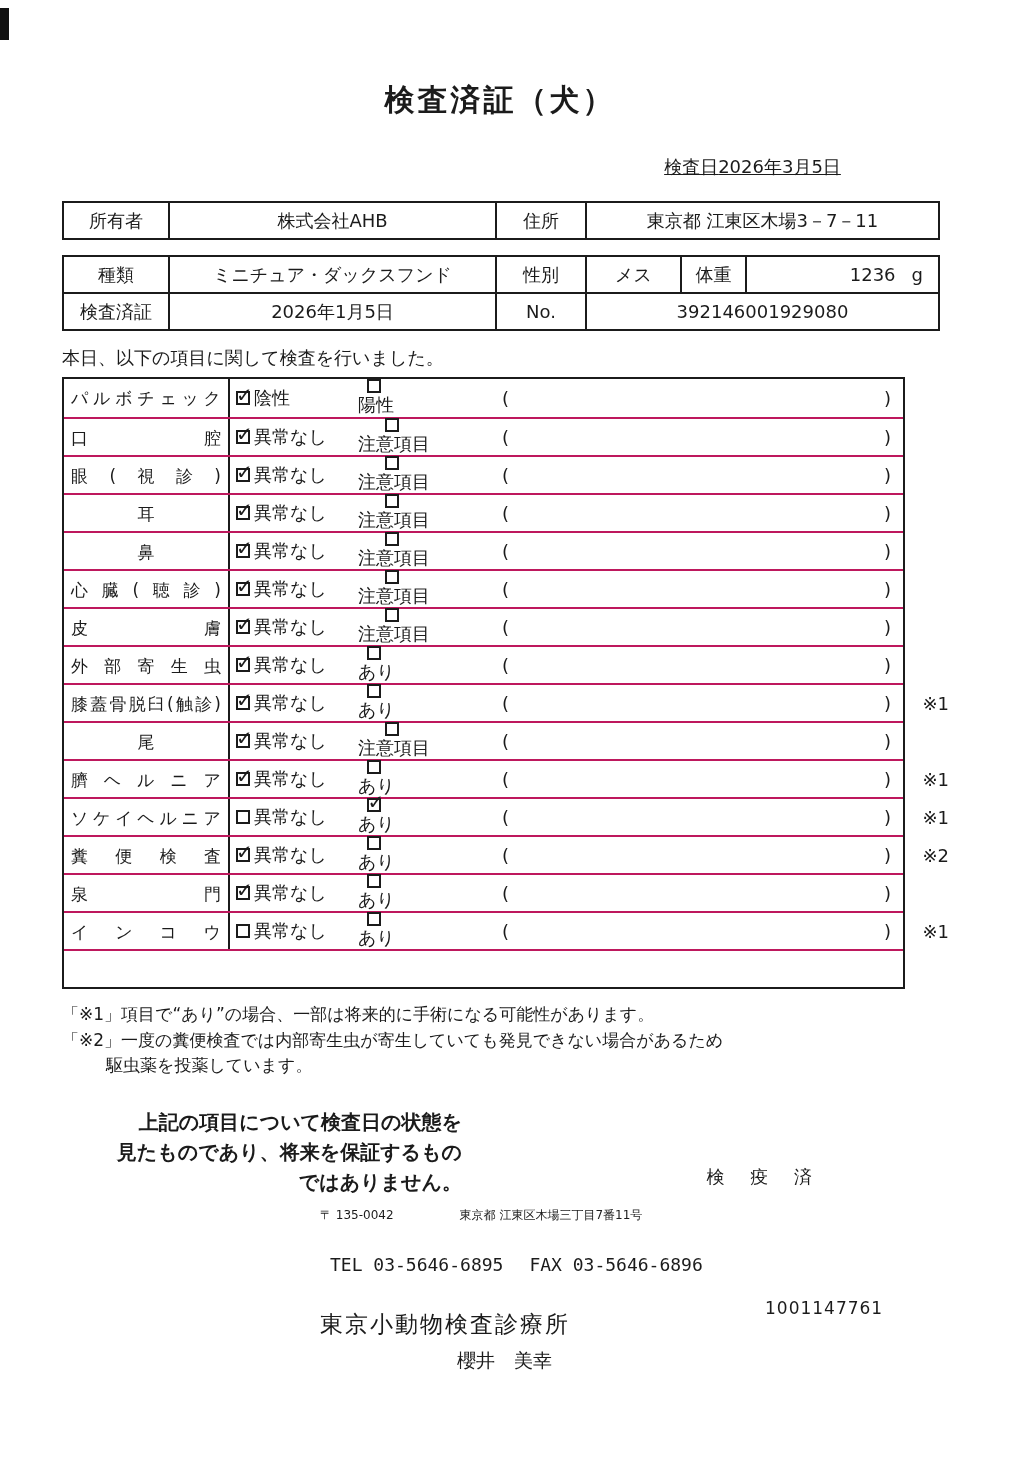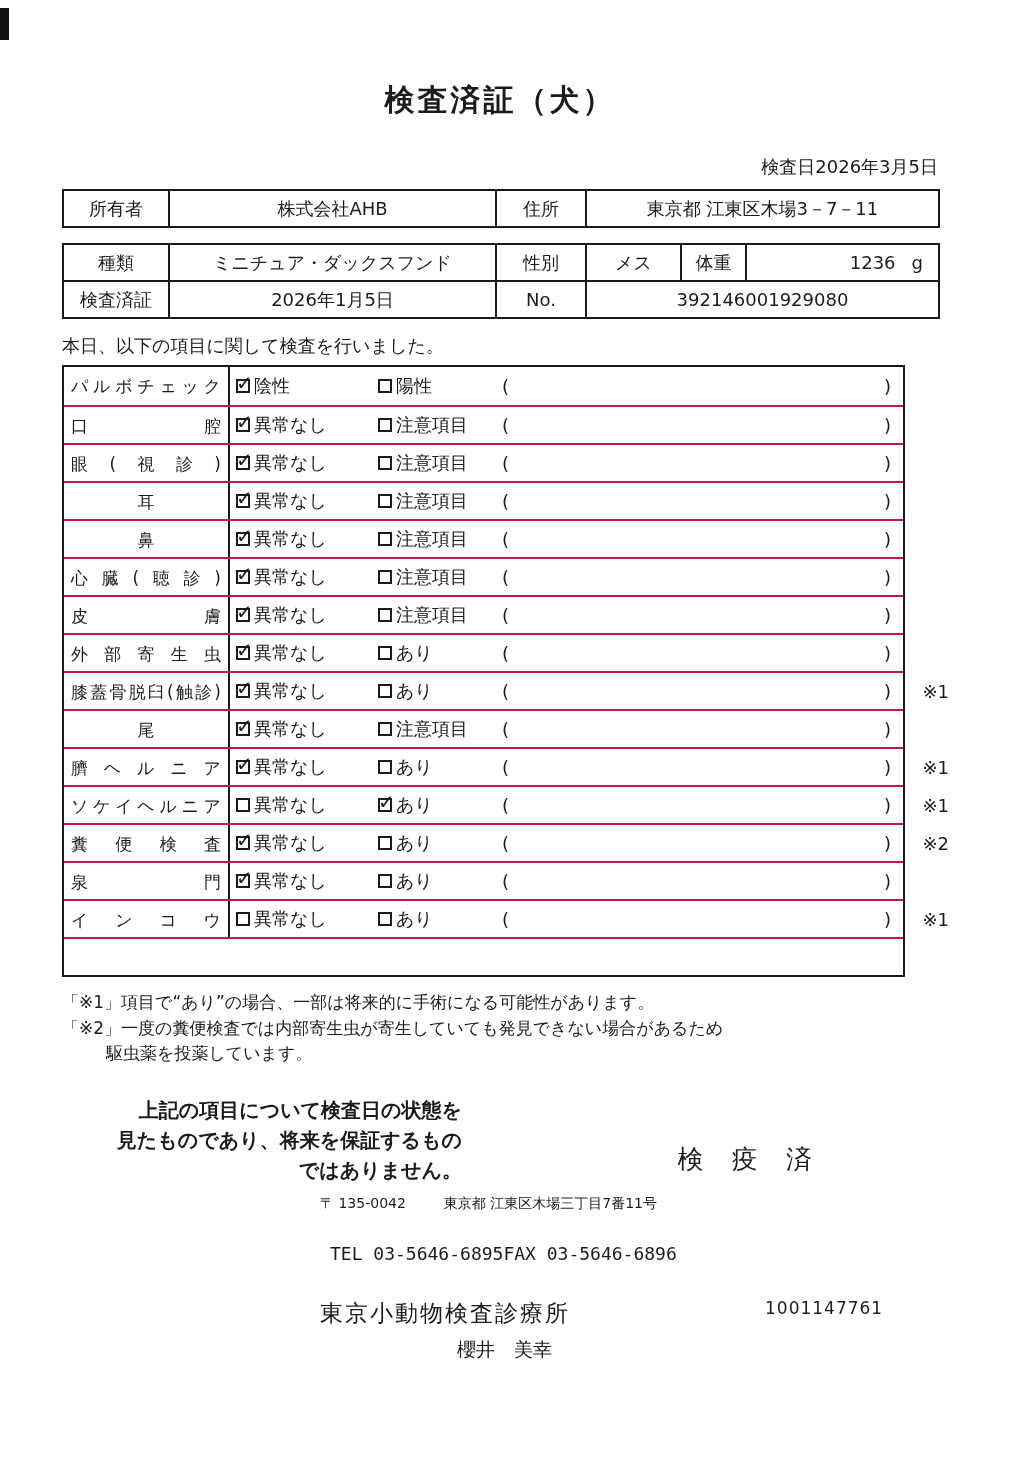--- a/index.html
+++ b/index.html
@@ -10,21 +10,21 @@
     color: #1b1b1b;
     position: relative;
     overflow: hidden;
   }
   .page { position: relative; width: 1010px; height: 1476px; padding: 0 72px 8px 62px; }
 
   .scan-mark { position: absolute; left: 0; top: 8px; width: 9px; height: 32px; background: #111; }
 
   .title { text-align: center; font-size: 30px; font-weight: bold; letter-spacing: 3px; padding-top: 80px; }
 
-  .date-row { display: flex; justify-content: flex-end; margin: 34px 0 10px 505px; font-size: 18px; }
+  .date-row { display: flex; justify-content: center; margin: 34px 0 22px 505px; font-size: 18px; text-decoration: underline; }
 
   table { border-collapse: collapse; width: 876px; table-layout: fixed; }
   td { border: 2px solid #1b1b1b; height: 37px; font-size: 18px; padding: 0 9px; overflow: hidden; white-space: nowrap; }
   td.lbl { text-align: center; padding: 0 4px; }
   td.val { text-align: center; }
   .owner-table { margin-bottom: 15px; }
   .weight-cell { display: flex; justify-content: flex-end; align-items: center; gap: 16px; padding-right: 6px; height: 33px; }
 
   .intro { margin: 15px 0 7px 0; font-size: 18px; }
 
@@ -33,37 +33,37 @@
   .chk-row:first-child { border-top: none; }
   .chk-label {
     width: 166px; border-right: 2px solid #1b1b1b;
     font-size: 17px; padding: 8px 7px 0 7px; overflow: hidden;
   }
   .lbl-justify { text-align: justify; text-align-last: justify; text-justify: inter-character; }
   .lbl-center { text-align: center; }
   .chk-content { flex: 1; position: relative; }
   .opt { position: absolute; top: 50%; transform: translateY(-50%); display: flex; align-items: center; font-size: 18px; white-space: nowrap; }
   .opt1 { left: 6px; }
-  .opt2 { left: 148px; }
+  .opt2 { left: 128px; flex-direction: column; }
   .cb { width: 14px; height: 14px; border: 2px solid #1b1b1b; margin-right: 4px; position: relative; flex: none; background: #fff; }
   .check-glyph { position: absolute; left: -2px; top: -10px; font-size: 20px; font-weight: bold; color: #1b1b1b; }
   .paren { position: absolute; top: 50%; transform: translateY(-50%); font-size: 18px; }
   .paren-open { left: 272px; }
   .paren-close { right: 12px; }
   .chk-note { position: absolute; right: -46px; top: 50%; transform: translateY(-50%); font-size: 18px; white-space: nowrap; }
 
   .footnotes { margin-top: 13px; font-size: 17px; line-height: 1.5; }
   .footnote-indent { padding-left: 44px; }
 
   .bottom-band { display: flex; align-items: flex-end; margin-top: 28px; }
   .disclaimer { font-size: 20px; font-weight: bold; line-height: 1.5; width: 400px; text-align: right; }
-  .stamp { margin-left: auto; margin-right: 116px; margin-bottom: 8px; font-size: 26px; letter-spacing: 10px; white-space: nowrap; }
-
-  .postal-line { margin: 10px 0 0 258px; font-size: 14px; display: flex; gap: 38px; }
-  .tel-line { margin: 30px 0 12px 268px; font-size: 18px; font-family: "DejaVu Sans Mono", monospace; display: flex; }
+  .stamp { margin-left: auto; margin-right: 116px; margin-bottom: 8px; font-size: 18px; letter-spacing: 10px; white-space: nowrap; }
+
+  .postal-line { margin: 10px 0 0 258px; font-size: 12px; display: flex; gap: 66px; }
+  .tel-line { margin: 30px 0 12px 268px; font-size: 18px; font-family: "DejaVu Sans Mono", monospace; display: flex; gap: 26px; }
   .clinic-name { margin: 34px 0 0 258px; font-size: 23px; letter-spacing: 2px; }
   .vet-name { margin: 8px 0 0 395px; font-size: 19px; }
   .serial { position: absolute; left: 765px; top: 1298px; font-size: 17px; letter-spacing: 1px; }
 </style>
 </head>
 <body>
 
 <div class="page">
 
   <div class="scan-mark"></div>

